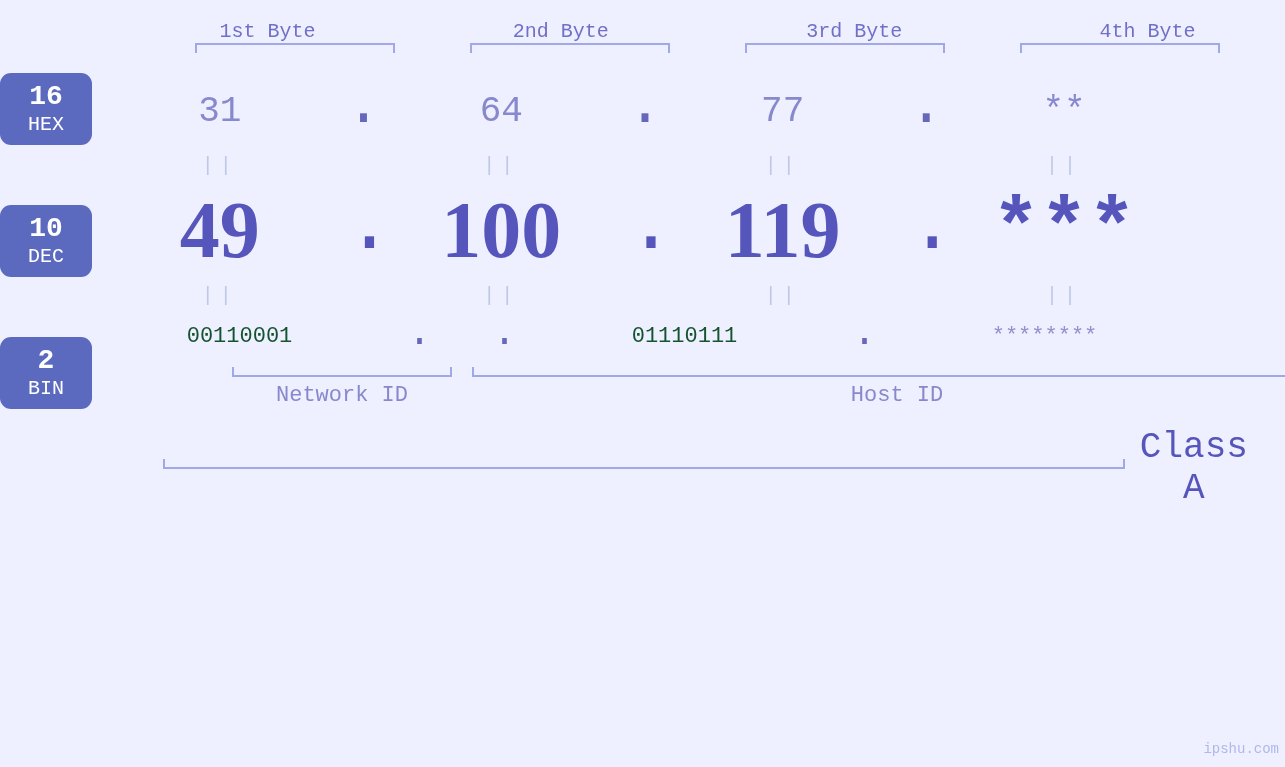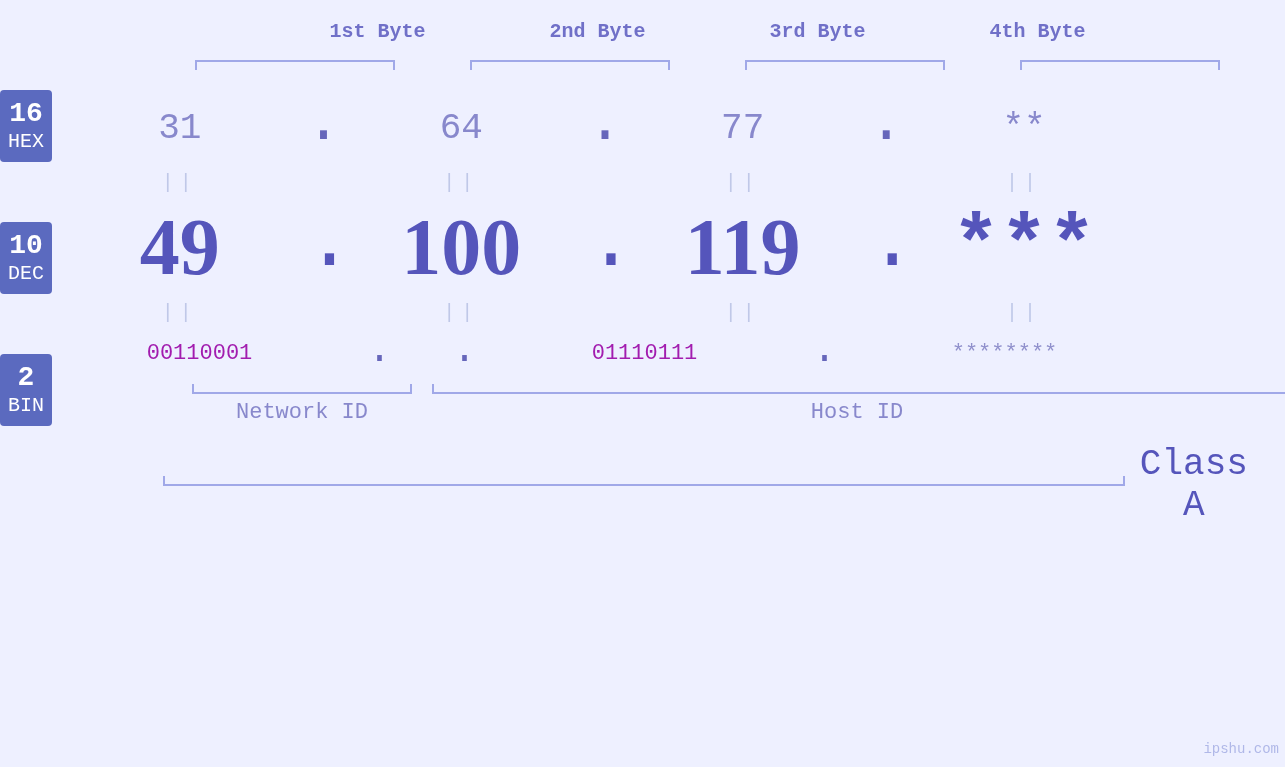--- a/index.html
+++ b/index.html
@@ -25,23 +25,22 @@
       flex-direction: column;
       align-items: center;
       padding-top: 20px;
     }
 
     
     .byte-headers {
       display: flex;
       width: 1100px;
       margin-left: 130px;
-      justify-content: center;
-      margin-bottom: 17px;
-      font-weight: bold;
+      justify-content: space-between;
+      margin-bottom: 0;
     }
 
     .byte-header {
       color: #7070c8;
       font-size: 20px;
       font-family: 'Courier New', Courier, monospace;
       width: 220px;
       text-align: center;
     }
 
@@ -74,23 +73,23 @@
       display: flex;
       flex-direction: column;
       align-items: center;
       padding-top: 10px;
       gap: 60px;
     }
 
     .base-badge {
       background-color: #5b6abf;
       color: white;
-      width: 52px;
+      width: 92px;
       height: 72px;
-      border-radius: 4px;
+      border-radius: 11px;
       display: flex;
       flex-direction: column;
       align-items: center;
       justify-content: center;
       font-family: 'Courier New', Courier, monospace;
     }
 
     .base-number {
       font-size: 28px;
       font-weight: bold;
@@ -157,21 +156,21 @@
 
     .dec-stars {
       color: #5555bb;
       font-size: 80px;
       font-weight: bold;
       font-family: 'Courier New', Courier, monospace;
     }
 
     
     .bin-value {
-      color: #a21caf;
+      color: #14532d;
       font-size: 22px;
       font-family: 'Courier New', Courier, monospace;
     }
 
     .dot-cell-bin {
       color: #6666bb;
       font-size: 40px;
       font-family: 'Courier New', Courier, monospace;
       width: 30px;
       text-align: center;

